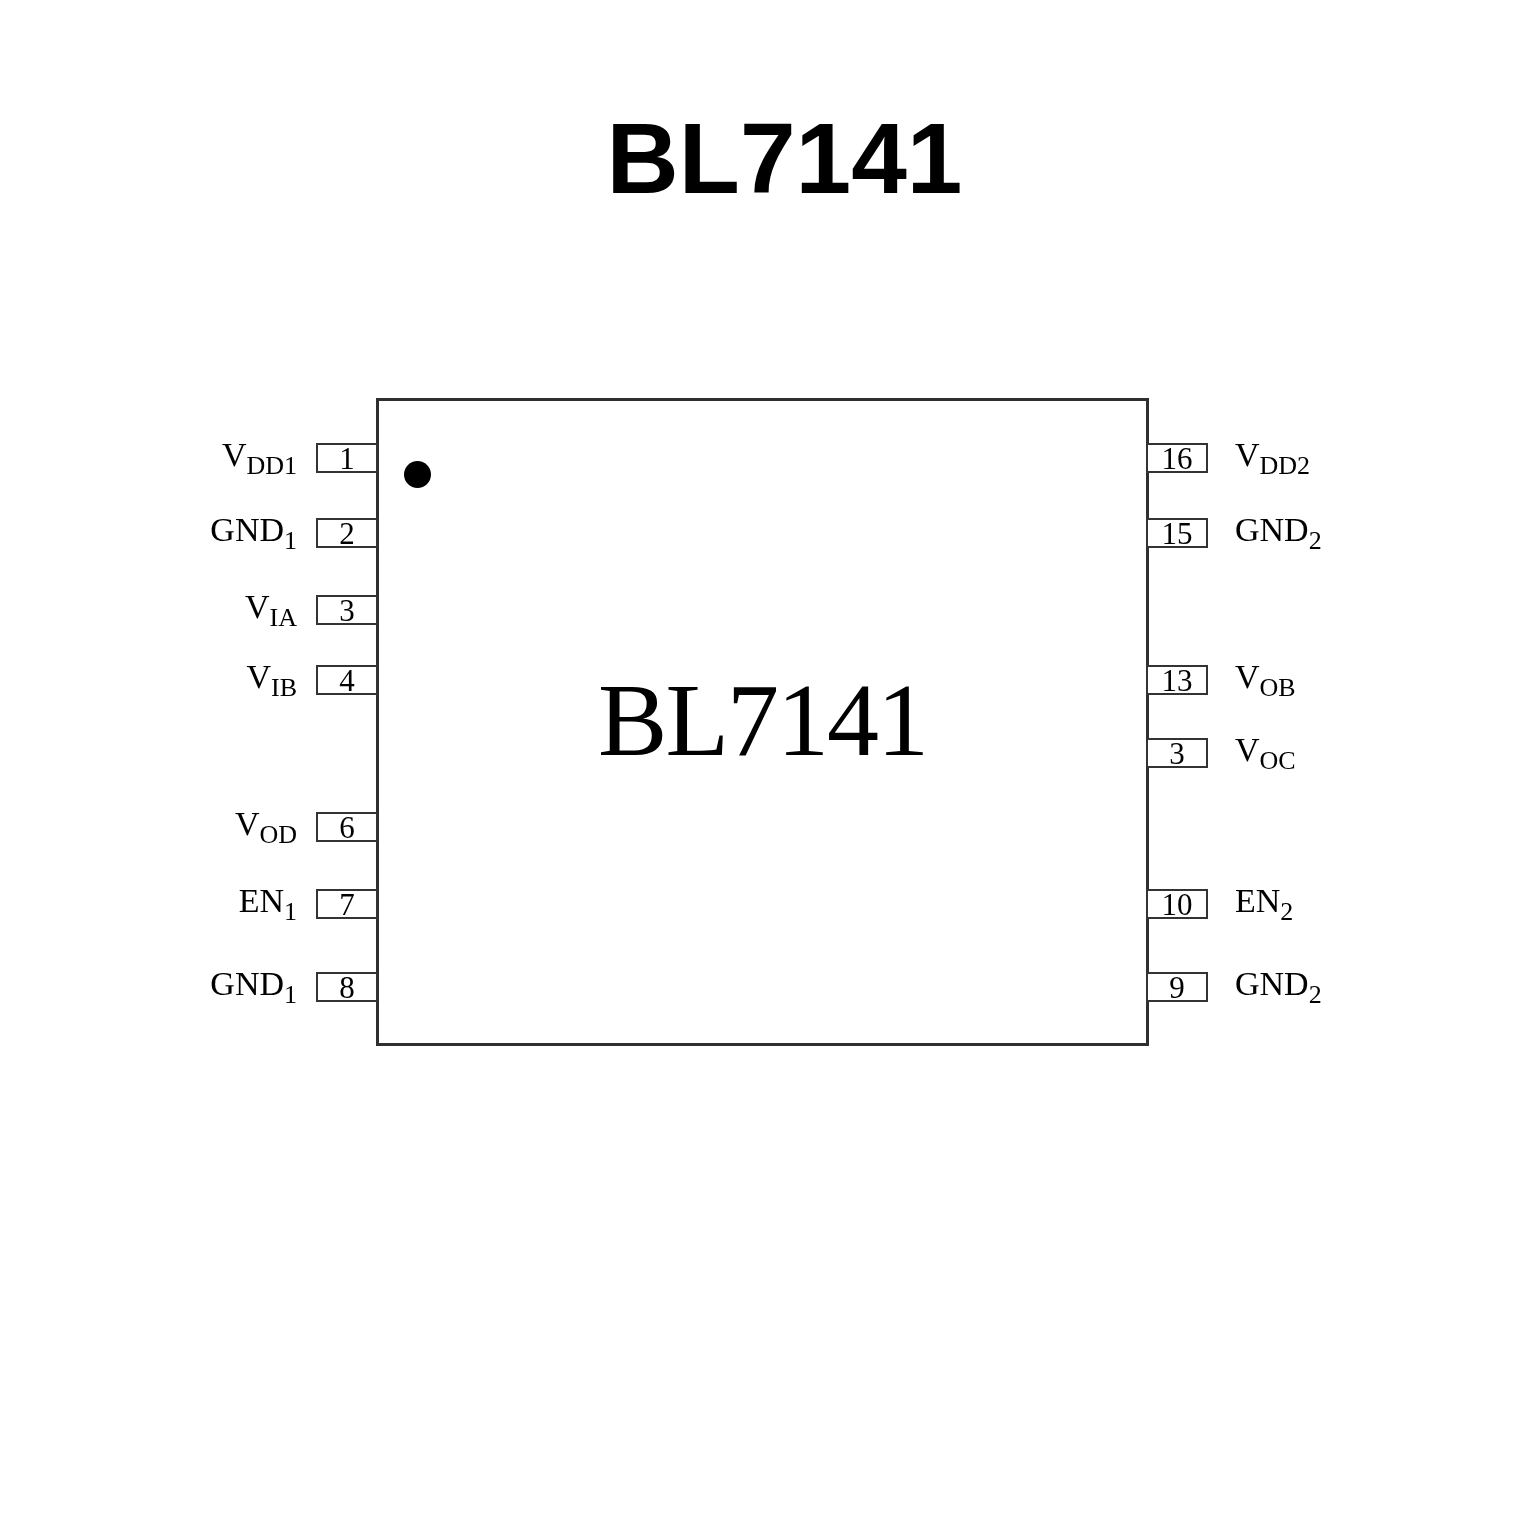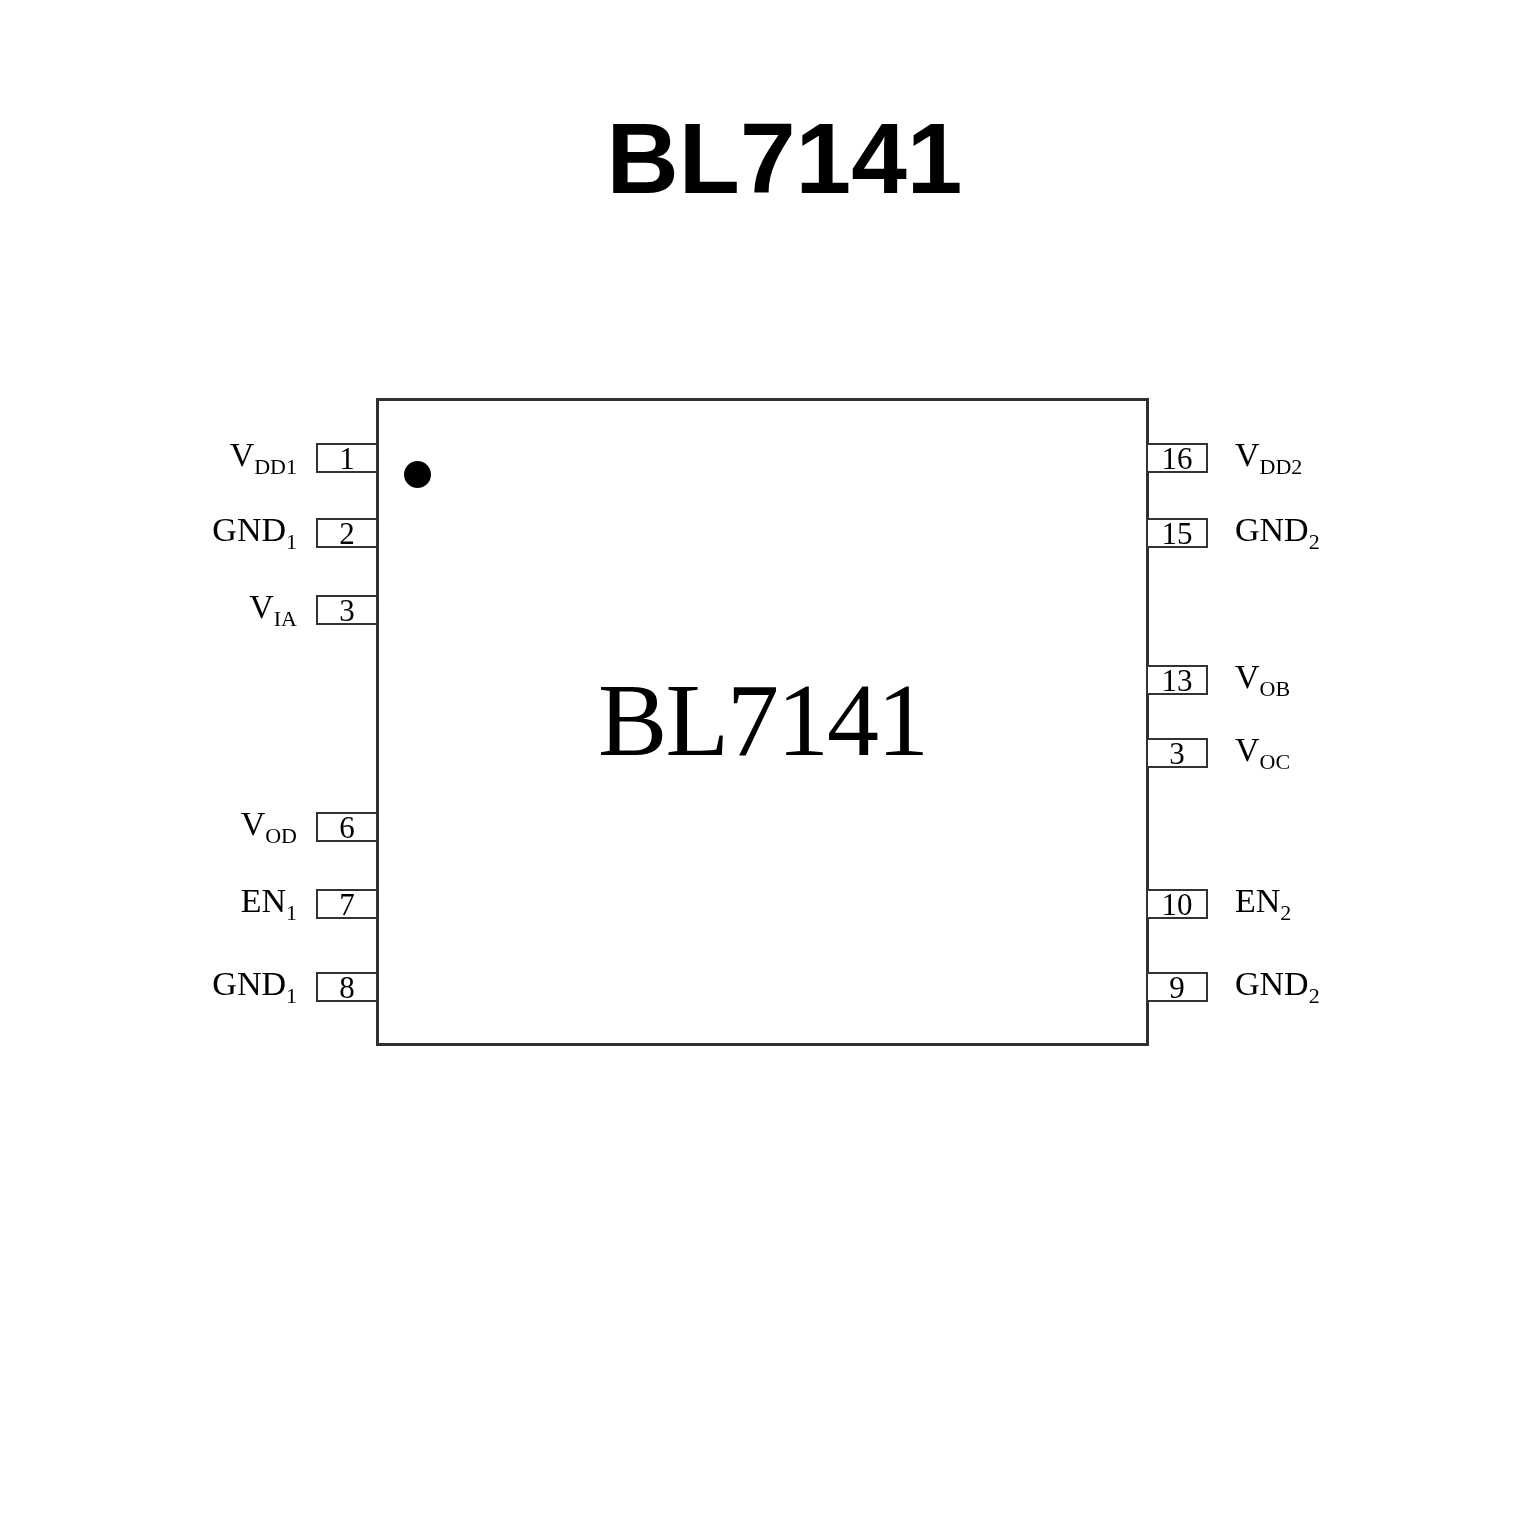--- a/index.html
+++ b/index.html
@@ -95,21 +95,21 @@
     line-height: 1;
   }
   .pin-name {
     font-size: 34px;
     line-height: 1;
     white-space: nowrap;
   }
   .pin-row.left .pin-name { margin-right: 19px; }
   .pin-row.right .pin-name { margin-left: 27px; }
   .pin-sub {
-    font-size: 22px;
+    font-size: 26px;
     line-height: 1;
   }
 </style>
 </head>
 <body>
 
 <div class="page">
 
   <h1 class="title">BL7141</h1>
 
@@ -131,20 +131,26 @@
       <span class="pin-box">
           <span class="pin-num">2</span>
         </span>
     </div>
     <div class="pin-row left" style="top:595px">
       <span class="pin-name"><span>V</span><sub class="pin-sub">IA</sub></span>
       <span class="pin-box">
           <span class="pin-num">3</span>
         </span>
     </div>
+    <div class="pin-row left" style="top:665px">
+      <span class="pin-name"><span>V</span><sub class="pin-sub">IB</sub></span>
+      <span class="pin-box">
+          <span class="pin-num">4</span>
+        </span>
+    </div>
     <div class="pin-row left" style="top:812px">
       <span class="pin-name"><span>V</span><sub class="pin-sub">OD</sub></span>
       <span class="pin-box">
           <span class="pin-num">6</span>
         </span>
     </div>
     <div class="pin-row left" style="top:889px">
       <span class="pin-name"><span>EN</span><sub class="pin-sub">1</sub></span>
       <span class="pin-box">
           <span class="pin-num">7</span>

